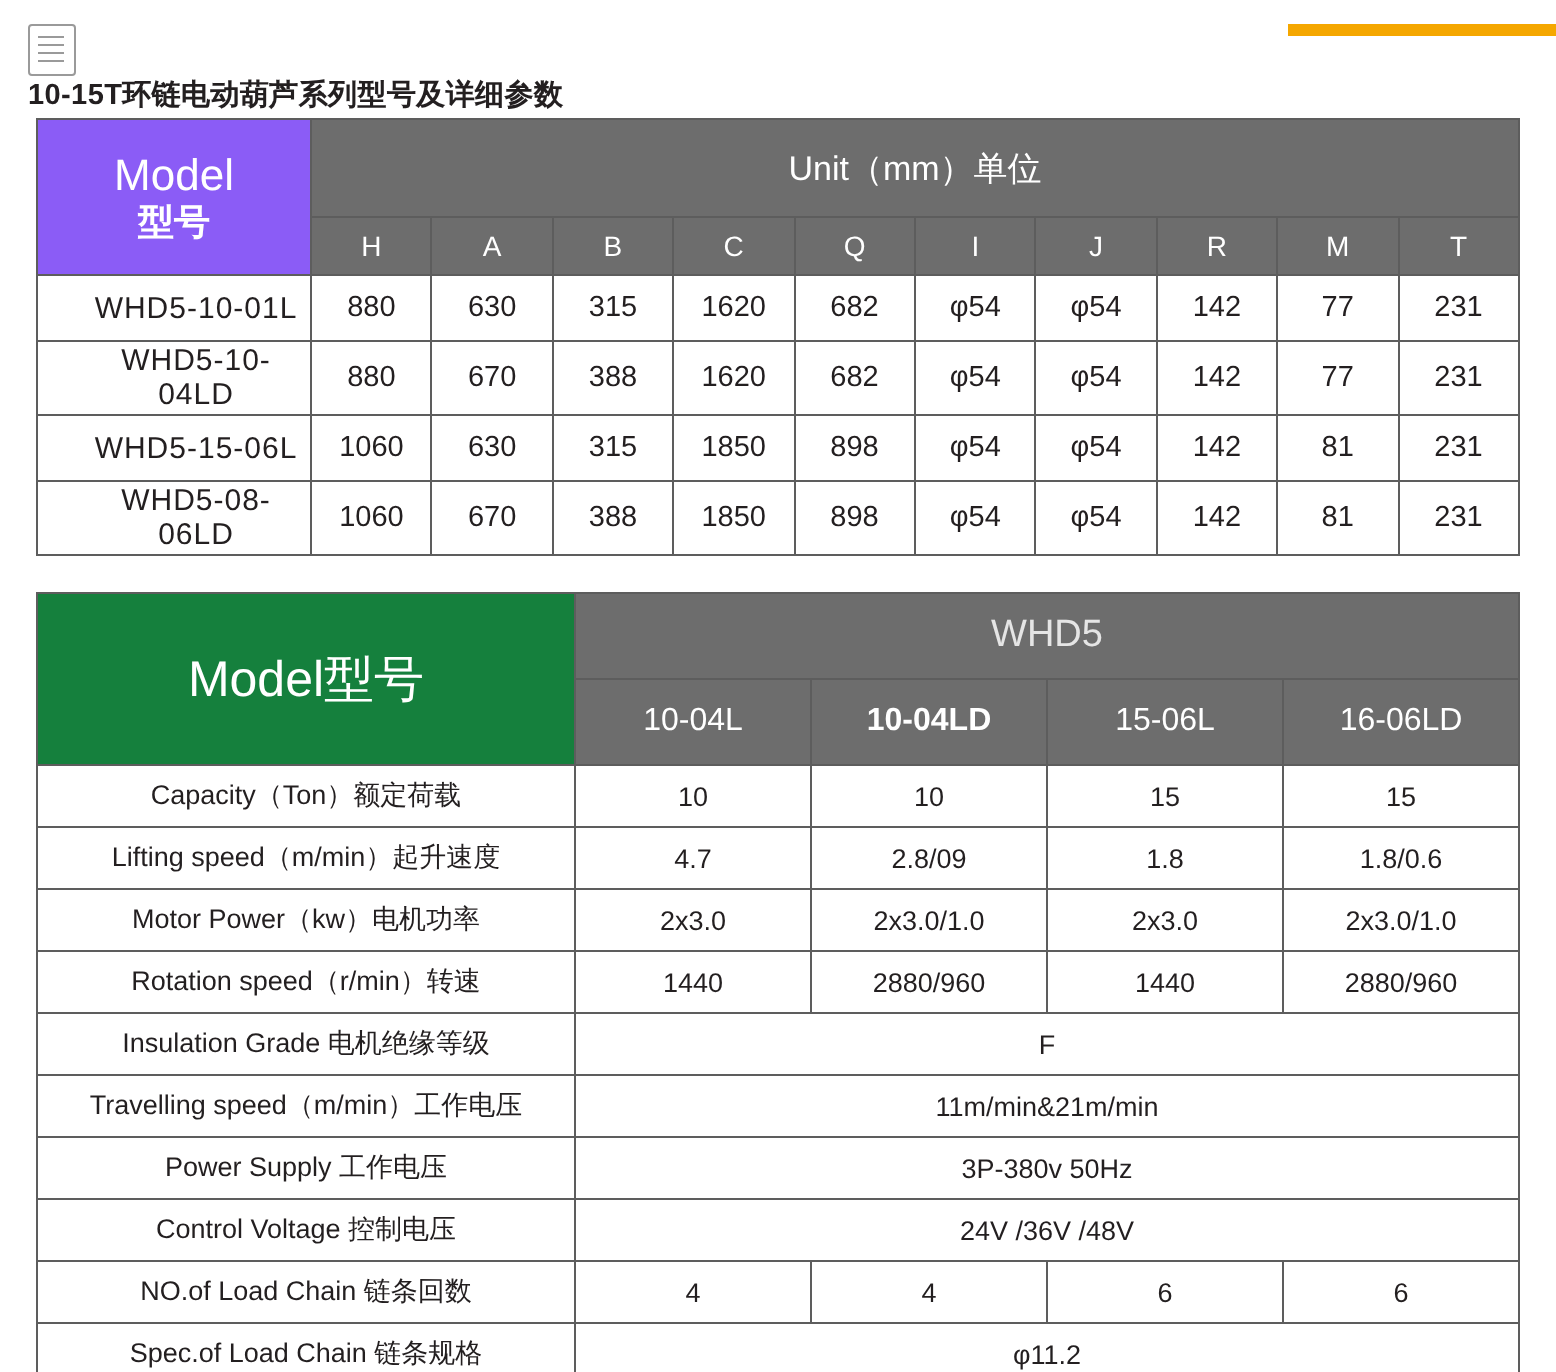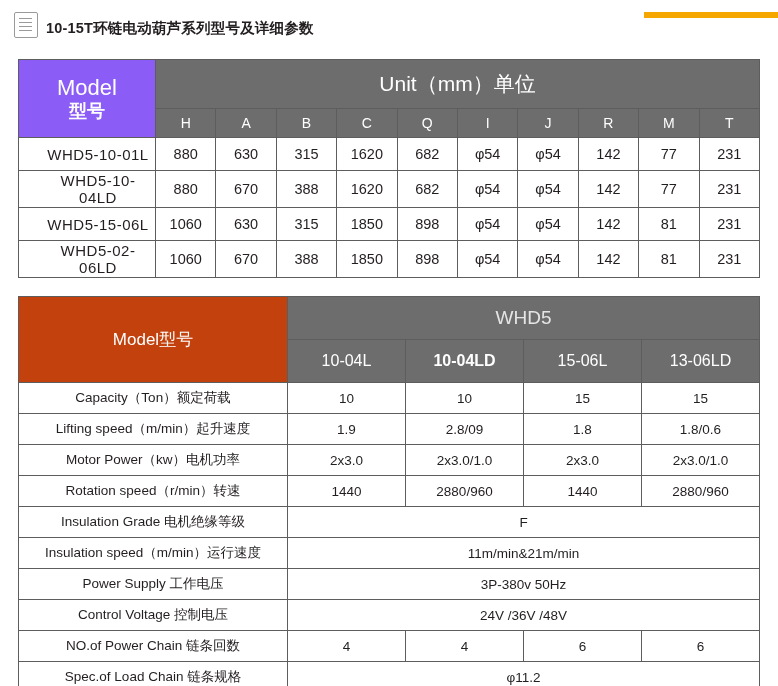--- a/index.html
+++ b/index.html
@@ -18,21 +18,22 @@
   
   .header {
     position: relative;
     height: 52px;
     padding-left: 14px;
     padding-top: 10px;
     box-sizing: border-box;
   }
   .header-inner {
     display: flex;
-    align-items: flex-end;
+    align-items: flex-start;
+    flex-direction: column;
   }
   .header-icon {
     width: 22px;
     height: 24px;
     border: 1px solid #9a9a9a;
     border-radius: 2px;
     position: relative;
     margin-right: 8px;
     margin-top: 2px;
     flex: none;
@@ -106,21 +107,21 @@
     display: block;
   }
   .t1 .model-cn {
     font-size: 18px;
     display: block;
     font-weight: bold;
   }
   .t1 .unit-cell {
     background: #6d6d6d;
     color: #ffffff;
-    font-size: 21px;
+    font-size: 17px;
     height: 46px;
   }
   .t1 .sub-head td {
     background: #6d6d6d;
     color: #ffffff;
     font-size: 14px;
     height: 26px;
   }
   .t1 .body-row td {
     height: 30px;
@@ -130,23 +131,23 @@
     font-size: 15px;
     padding-left: 23px;
     letter-spacing: 0.5px;
   }
 
   
   .t2 {
     margin-top: 18px;
   }
   .t2 .model2-cell {
-    background: #c2410c;
-    color: #ffffff;
-    font-size: 17px;
+    background: #15803d;
+    color: #ffffff;
+    font-size: 25px;
     width: 266px;
   }
   .t2 .whd5-cell {
     background: #6d6d6d;
     color: #e5e5e5;
     font-size: 19px;
     font-weight: normal;
     height: 40px;
     text-align: center;
   }
@@ -238,21 +239,21 @@
           <td>315</td>
           <td>1850</td>
           <td>898</td>
           <td>φ54</td>
           <td>φ54</td>
           <td>142</td>
           <td>81</td>
           <td>231</td>
         </tr>
         <tr class="body-row">
-          <td class="first">WHD5-02-06LD</td>
+          <td class="first">WHD5-08-06LD</td>
           <td>1060</td>
           <td>670</td>
           <td>388</td>
           <td>1850</td>
           <td>898</td>
           <td>φ54</td>
           <td>φ54</td>
           <td>142</td>
           <td>81</td>
           <td>231</td>
@@ -265,32 +266,32 @@
   <table class="t2">
     <tbody id="t2-body">
         <tr>
           <td class="model2-cell" rowspan="2">Model型号</td>
           <td class="whd5-cell" colspan="4">WHD5</td>
         </tr>
         <tr class="variant">
           <td style="width: 119px;">10-04L</td>
           <td style="width: 119px; font-weight: bold;">10-04LD</td>
           <td style="width: 119px;">15-06L</td>
-          <td style="width: 119px;">13-06LD</td>
+          <td style="width: 119px;">16-06LD</td>
         </tr>
         <tr class="body-row">
           <td class="label-cell">Capacity（Ton）额定荷载</td>
           <td class="val">10</td>
           <td class="val">10</td>
           <td class="val">15</td>
           <td class="val">15</td>
         </tr>
         <tr class="body-row">
           <td class="label-cell">Lifting speed（m/min）起升速度</td>
-          <td class="val">1.9</td>
+          <td class="val">4.7</td>
           <td class="val">2.8/09</td>
           <td class="val">1.8</td>
           <td class="val">1.8/0.6</td>
         </tr>
         <tr class="body-row">
           <td class="label-cell">Motor Power（kw）电机功率</td>
           <td class="val">2x3.0</td>
           <td class="val">2x3.0/1.0</td>
           <td class="val">2x3.0</td>
           <td class="val">2x3.0/1.0</td>
@@ -300,33 +301,33 @@
           <td class="val">1440</td>
           <td class="val">2880/960</td>
           <td class="val">1440</td>
           <td class="val">2880/960</td>
         </tr>
         <tr class="body-row">
           <td class="label-cell">Insulation Grade 电机绝缘等级</td>
           <td class="val" colspan="4">F</td>
         </tr>
         <tr class="body-row">
-          <td class="label-cell">Insulation speed（m/min）运行速度</td>
+          <td class="label-cell">Travelling speed（m/min）工作电压</td>
           <td class="val" colspan="4">11m/min&amp;21m/min</td>
         </tr>
         <tr class="body-row">
           <td class="label-cell">Power Supply 工作电压</td>
           <td class="val" colspan="4">3P-380v 50Hz</td>
         </tr>
         <tr class="body-row">
           <td class="label-cell">Control Voltage 控制电压</td>
           <td class="val" colspan="4">24V /36V /48V</td>
         </tr>
         <tr class="body-row">
-          <td class="label-cell">NO.of Power Chain 链条回数</td>
+          <td class="label-cell">NO.of Load Chain 链条回数</td>
           <td class="val">4</td>
           <td class="val">4</td>
           <td class="val">6</td>
           <td class="val">6</td>
         </tr>
         <tr class="body-row">
           <td class="label-cell">Spec.of Load Chain 链条规格</td>
           <td class="val" colspan="4">φ11.2</td>
         </tr>
         <tr class="body-row">

